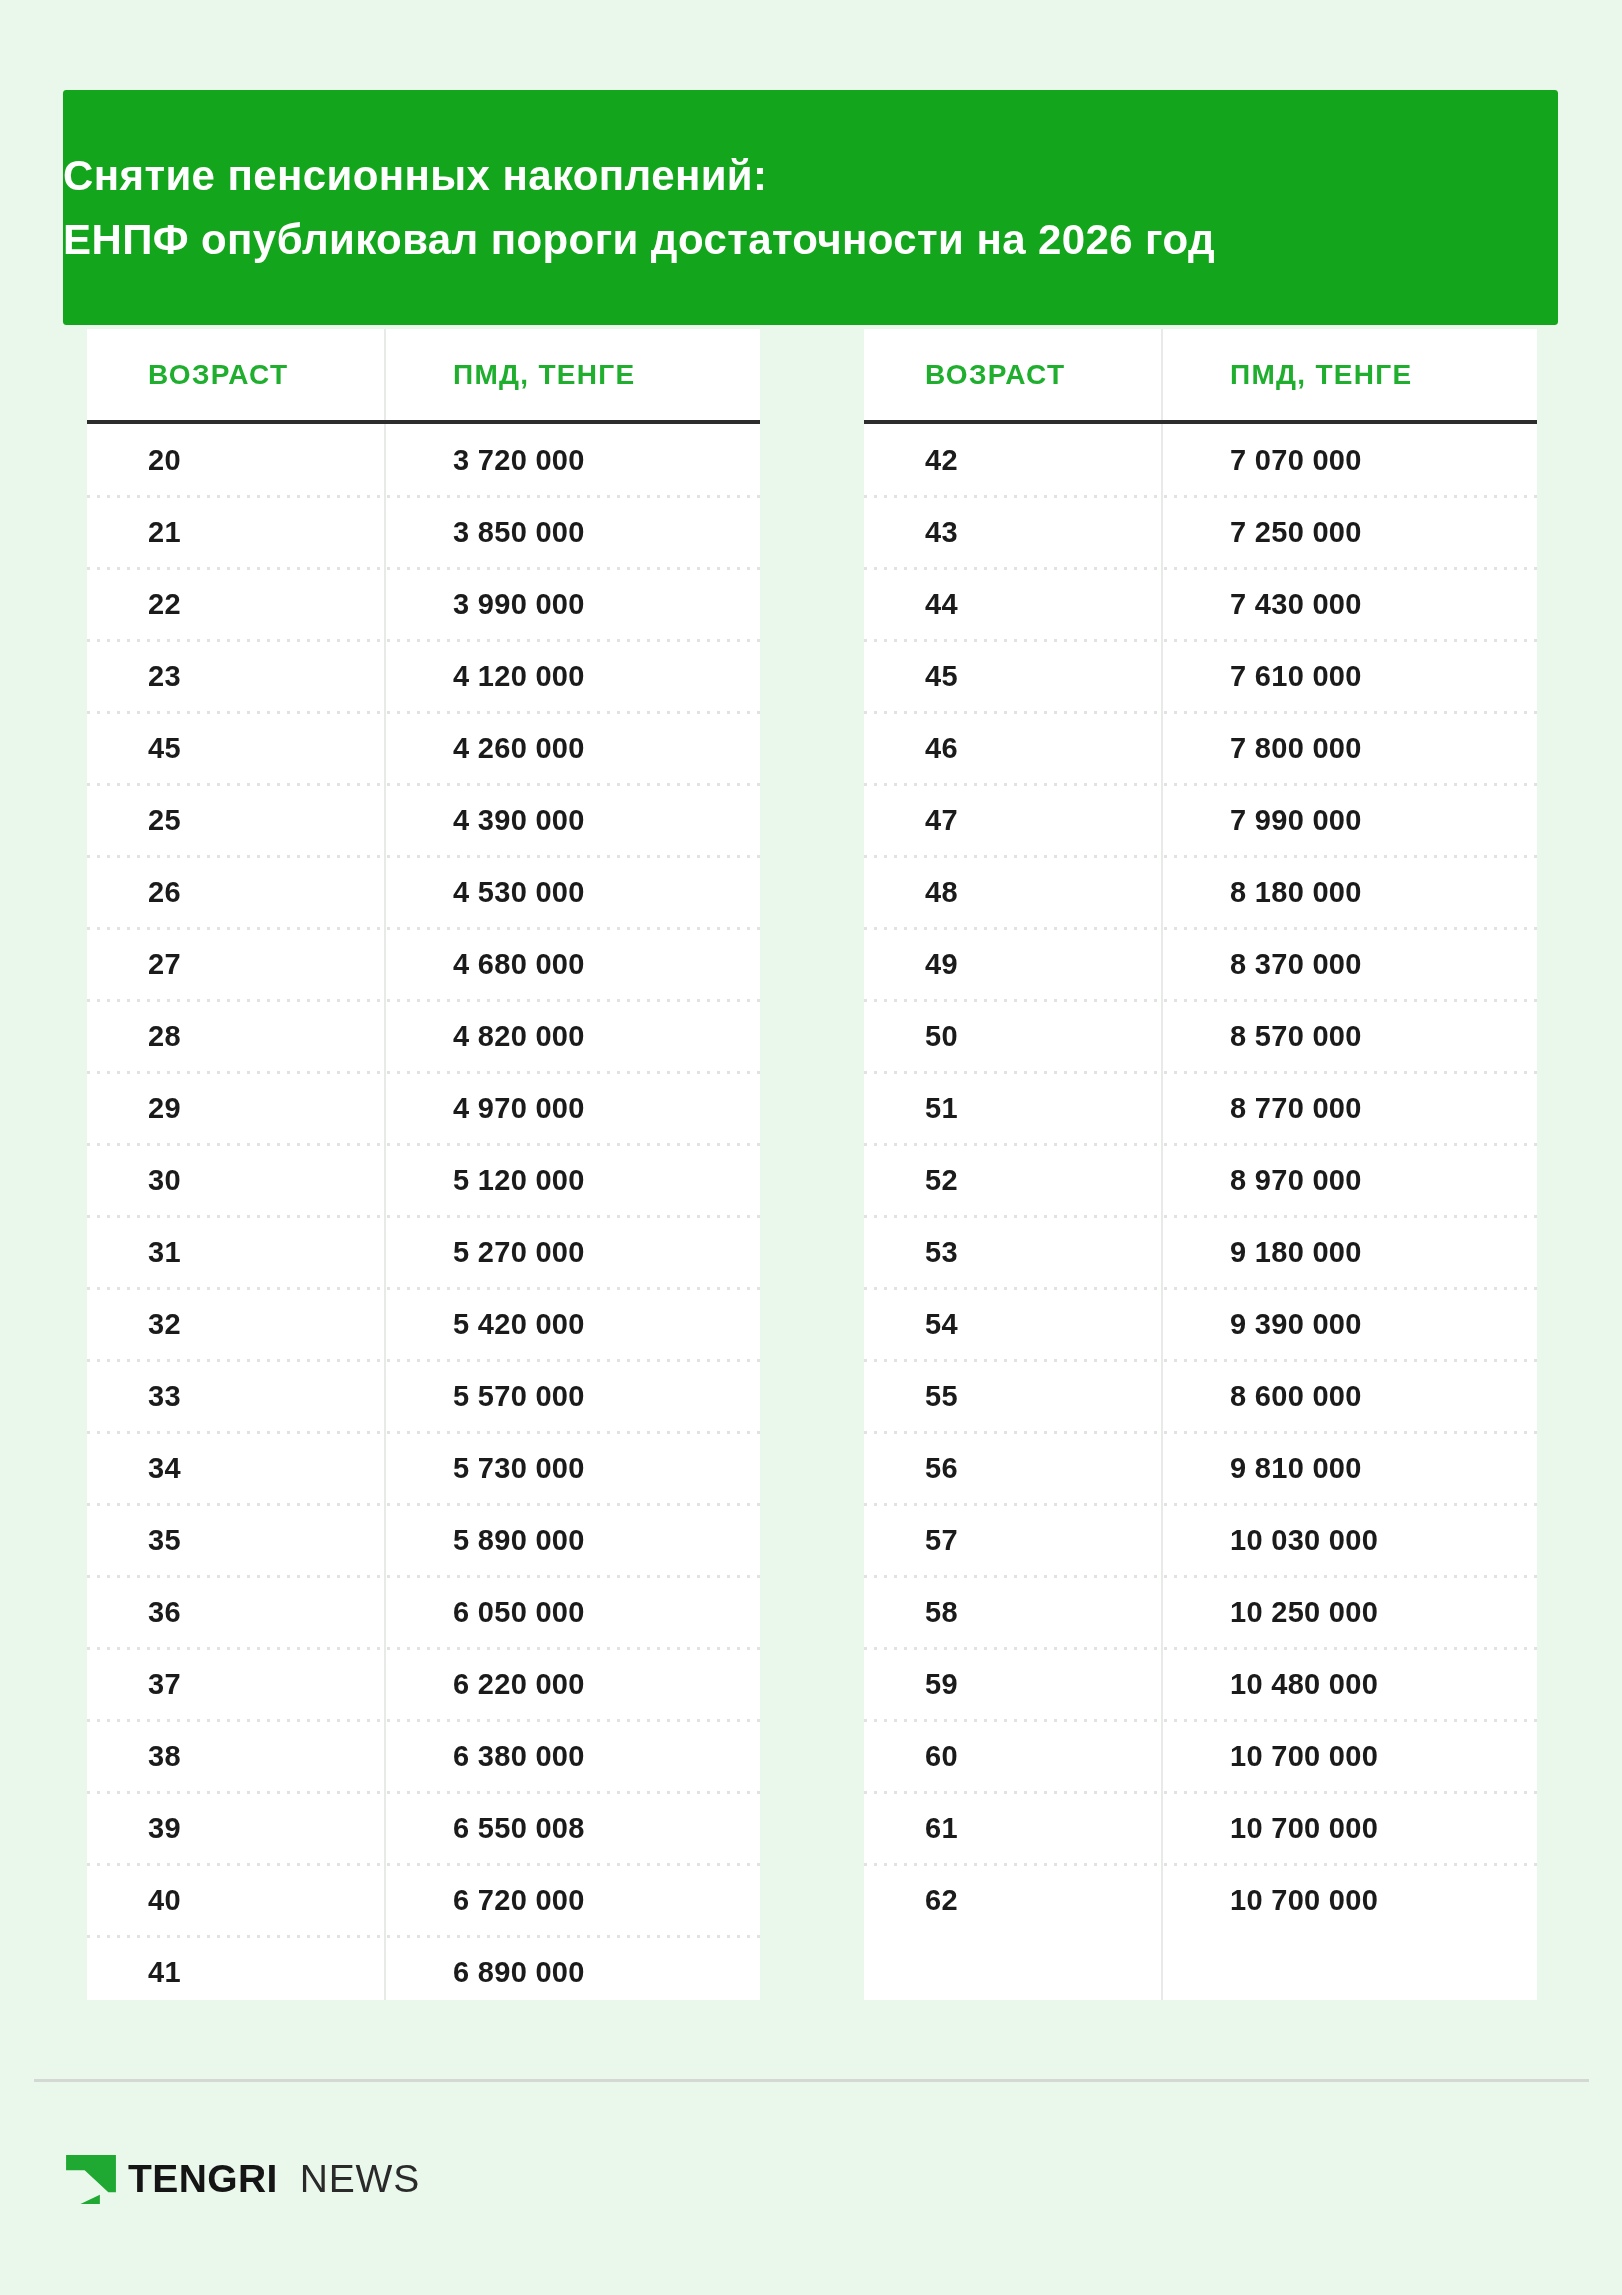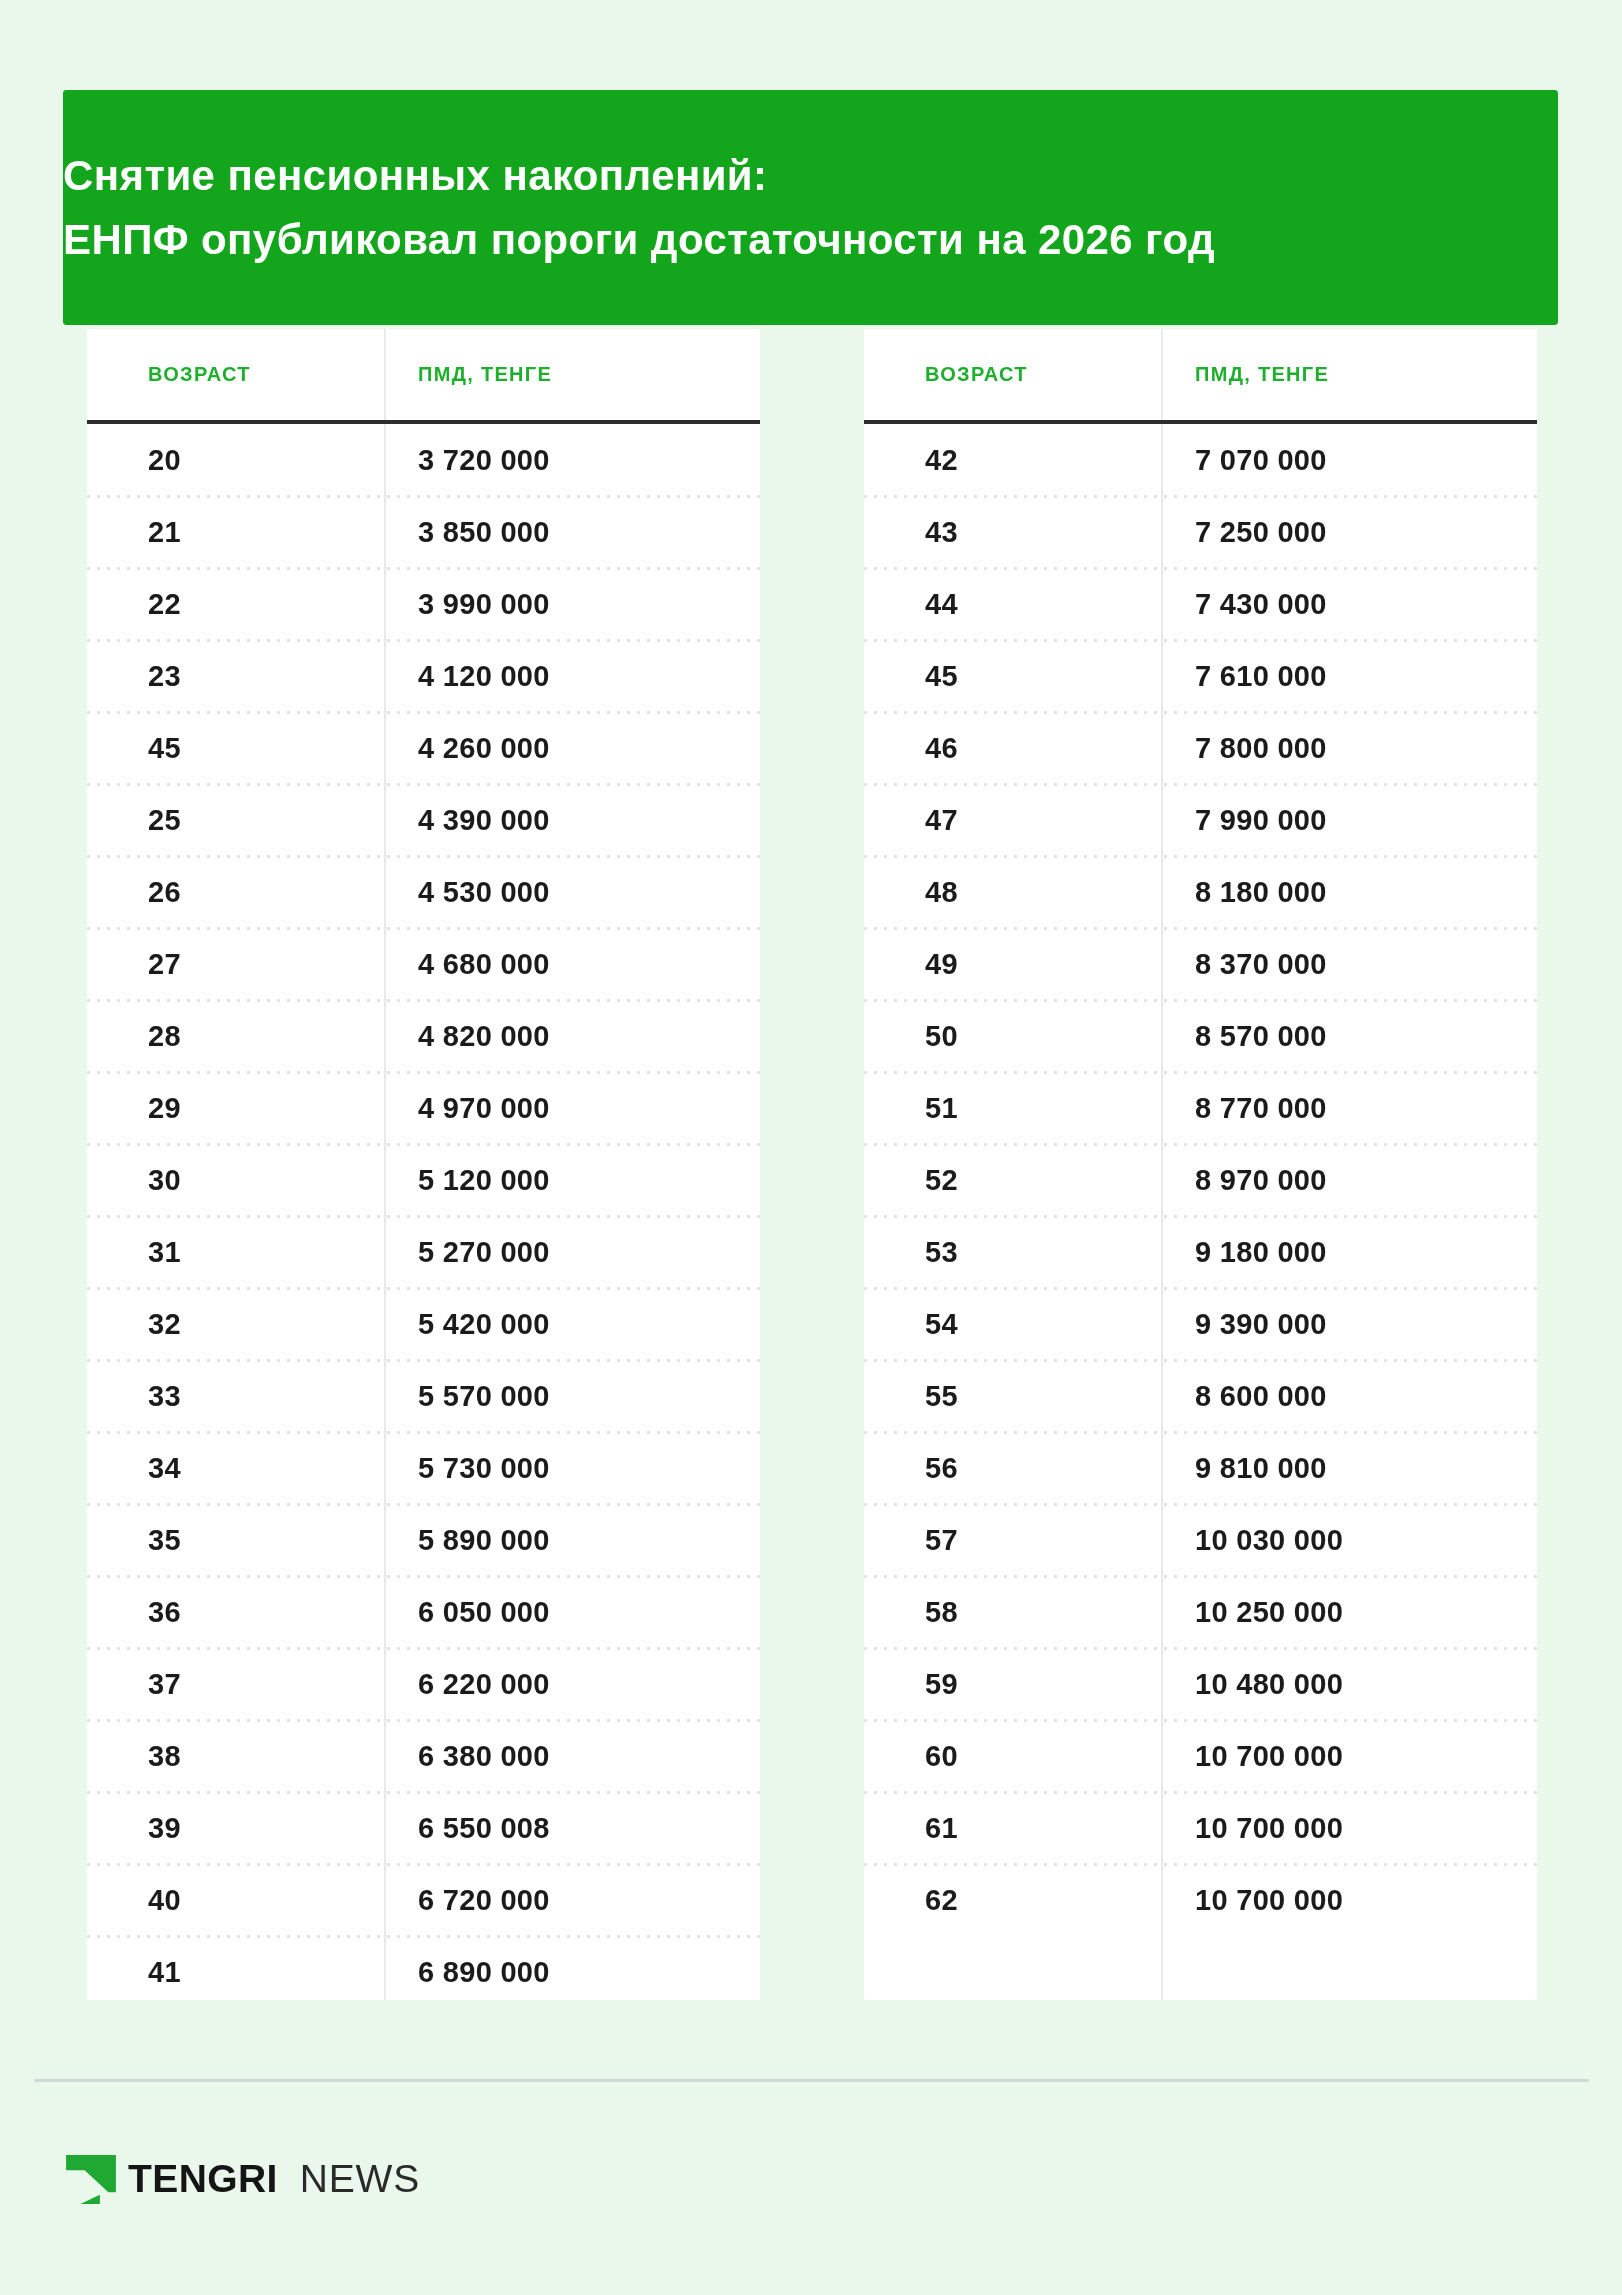--- a/index.html
+++ b/index.html
@@ -26,23 +26,23 @@
           display:flex;flex-direction:column;justify-content:center;align-items:flex-start}
   .banner .t{display:block;color:var(--c-white);font-weight:700;font-size:42px;line-height:64px;
              text-align:center;letter-spacing:0.4px}
 
   
   .tbl{position:absolute;top:329px;width:673px;height:1671px;background:var(--c-white)}
   .tbl-left{left:87px}
   .tbl-right{left:864px}
   .vdiv{position:absolute;left:297px;top:0;bottom:0;width:1.7px;background:var(--c-vdiv)}
   .thead{position:relative;height:91px;display:flex;align-items:center}
-  .th{font-size:20px;font-weight:700;color:var(--c-accent-green);letter-spacing:1.3px;text-transform:uppercase}
+  .th{font-size:28px;font-weight:700;color:var(--c-accent-green);letter-spacing:1.3px;text-transform:uppercase}
   .cw-age{width:297px;padding-left:61px}
-  .cw-amt{flex:1;padding-left:34px}
+  .cw-amt{flex:1;padding-left:69px}
   .head-rule{position:relative;height:4.2px;background:var(--c-rule-dark)}
   .tbody{position:relative;height:1160px;display:flex;flex-direction:column}
   .row{height:var(--row-h);flex:0 0 var(--row-h);display:flex;align-items:center;position:relative}
   .row:not(:first-child)::before{content:"";position:absolute;left:0;right:0;top:-0.8px;height:2.5px;
       background:repeating-linear-gradient(90deg,var(--c-dot) 0 3.4px,transparent 3.4px 10px)}
   .cell{font-size:29px;font-weight:700;color:var(--c-text);letter-spacing:0.3px}
 
   
   .footer-rule{position:absolute;left:34px;top:2079px;width:1555px;height:3.4px;background:var(--c-footer-rule)}
   .brand{position:absolute;left:66px;top:2153px;height:52px;display:flex;align-items:center}

